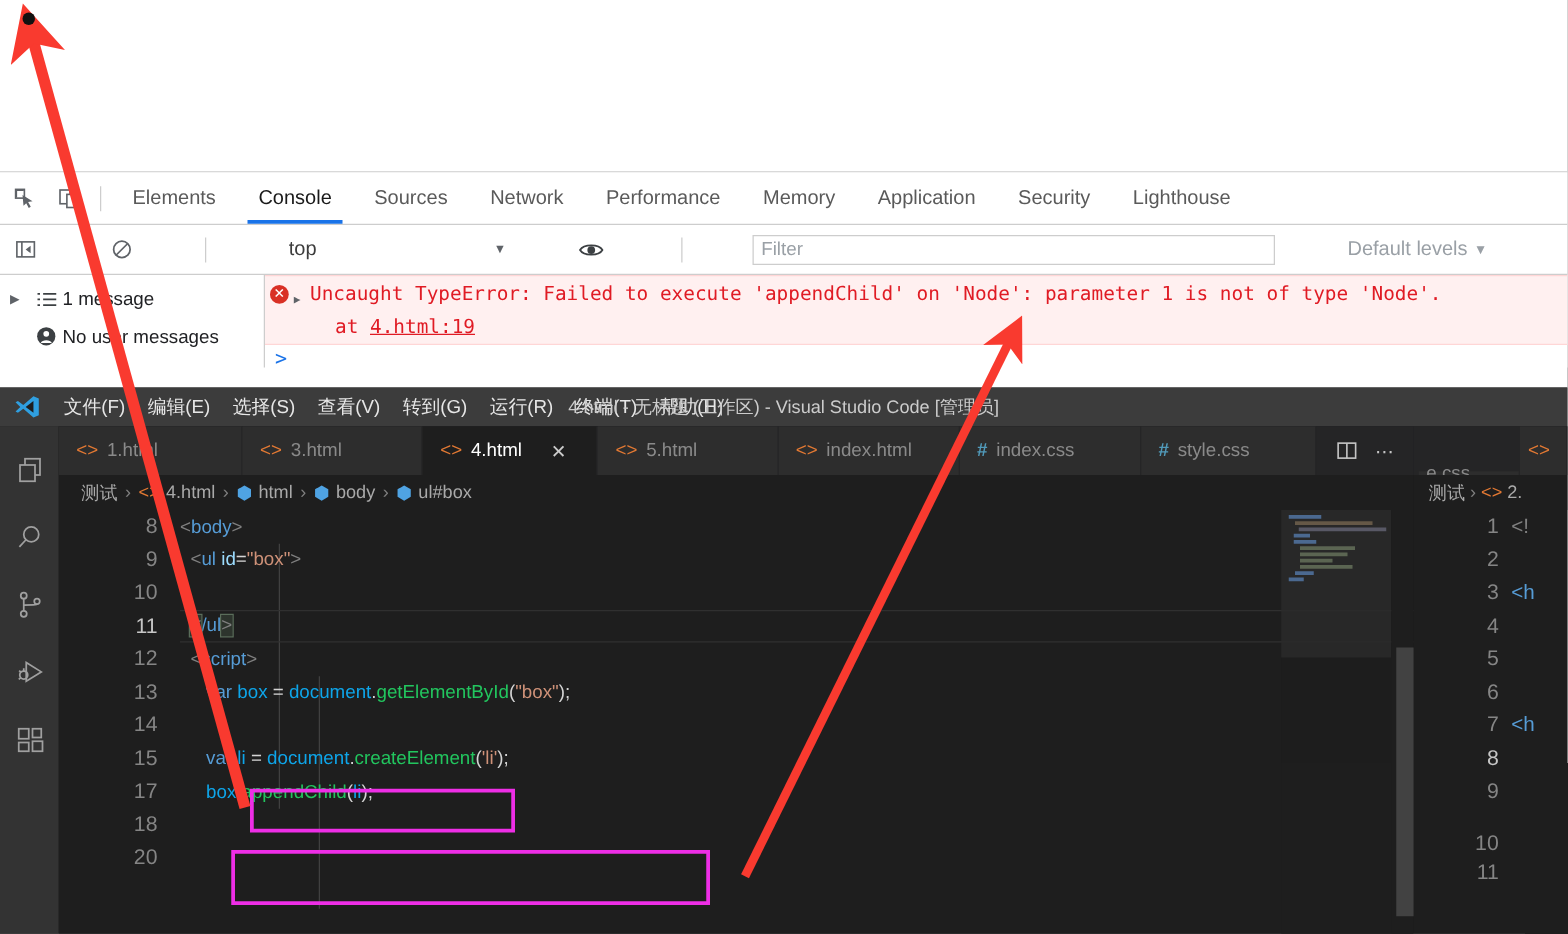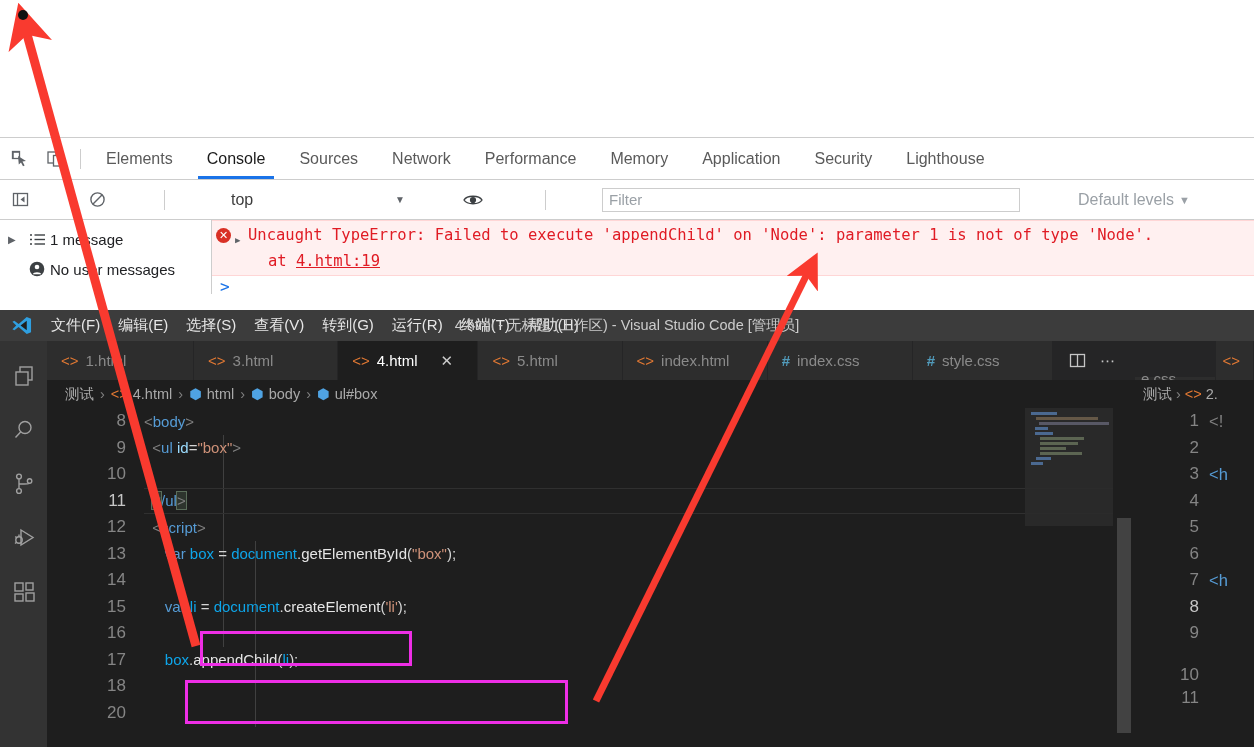--- a/index.html
+++ b/index.html
@@ -188,21 +188,21 @@
   .ctext {
     font-size: 15px; color: #d4d4d4; white-space: pre;
     font-family: "Liberation Sans", sans-serif;
   }
   .tk-tag { color: #569cd6; }
   .tk-brk { color: #808080; }
   .tk-attr { color: #9cdcfe; }
   .tk-str { color: #ce9178; }
   .tk-kw  { color: #569cd6; }
   .tk-var { color: #0ea5e9; }
-  .tk-fn  { color: #e5e5e5; }
+  .tk-fn  { color: #22c55e; }
   .tk-pl  { color: #d4d4d4; }
 
   .indent-guide {
     position: absolute; top: 0; bottom: 0; width: 1px; background: #404040;
   }
   .cur-line-border {
     position: absolute; left: 97px; right: 0; height: 26.5px;
     border-top: 1px solid #303030; border-bottom: 1px solid #303030;
     pointer-events: none;
   }
@@ -539,24 +539,20 @@
               <div class="code-line">
                 <span class="ln">14</span>
                 <span class="ctext"></span>
               </div>
 
               <div class="code-line">
                 <span class="ln">15</span>
                 <span class="ctext">     <span class="tk-kw">var</span> <span class="tk-var">li</span> <span class="tk-pl">=</span> <span class="tk-var">document</span><span class="tk-pl">.</span><span class="tk-fn">createElement</span><span class="tk-pl">(</span><span class="tk-str">'li'</span><span class="tk-pl">);</span></span>
               </div>
 
-              <div class="code-line">
-                <span class="ln">16</span>
-                <span class="ctext"></span>
-              </div>
 
               <div class="code-line">
                 <span class="ln">17</span>
                 <span class="ctext">     <span class="tk-var">box</span><span class="tk-pl">.</span><span class="tk-fn">appendChild</span><span class="tk-pl">(</span><span class="tk-var">li</span><span class="tk-pl">);</span></span>
               </div>
 
               <div class="code-line">
                 <span class="ln">18</span>
                 <span class="ctext"></span>
               </div>

